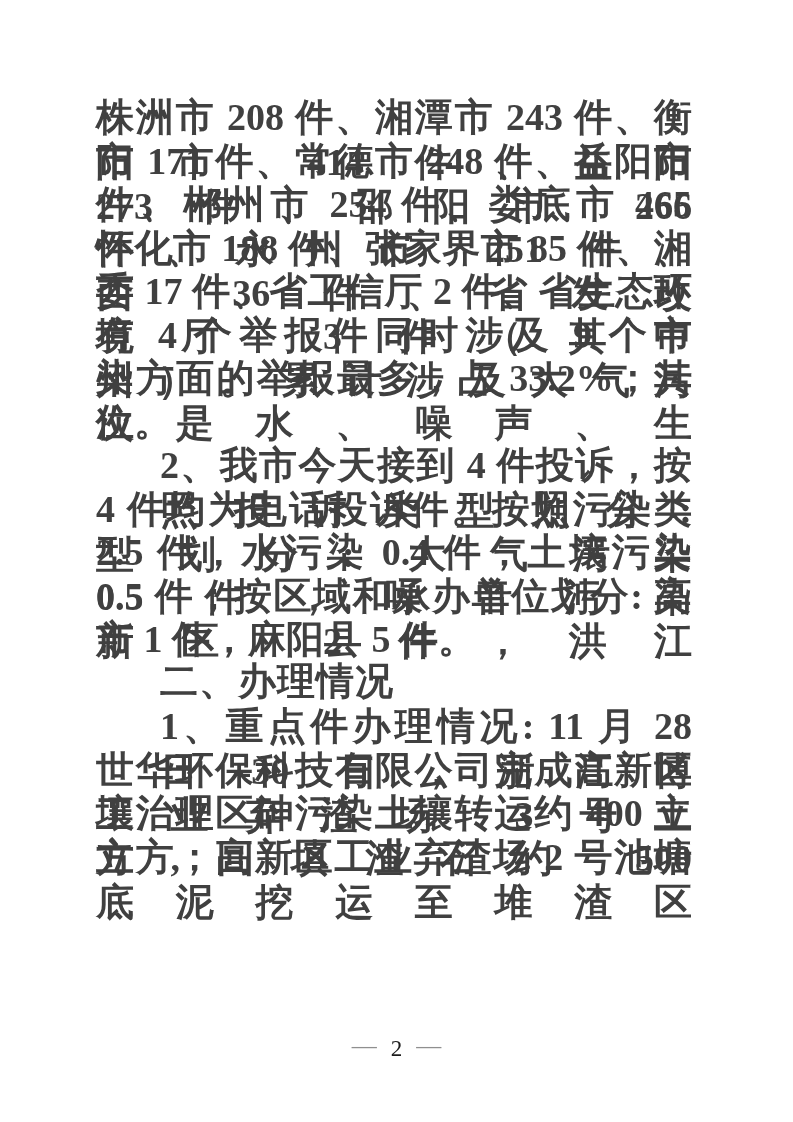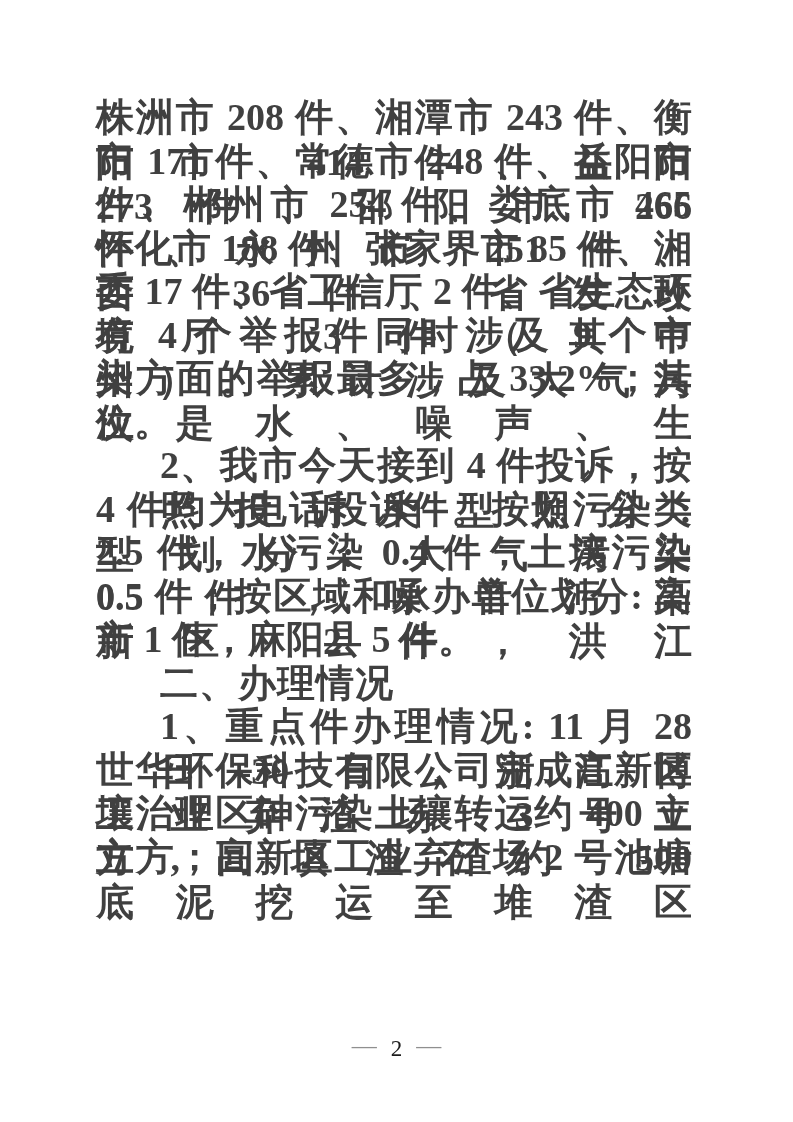--- a/index.html
+++ b/index.html
@@ -34,21 +34,21 @@
   .line.jl {
     white-space: normal;
     text-align: justify;
     text-align-last: justify;
     text-justify: inter-character;
   }
   .line.indent {
     padding-left: 64px;
   }
   .line.heading {
-    font-family: Liberation Serif, serif;
+    font-family: Liberation Mono, monospace;
     font-weight: 900;
     letter-spacing: 1px;
   }
   .footer {
     position: absolute;
     top: 1028px;
     left: 0;
     width: 100%;
     text-align: center;
     line-height: 36px;

